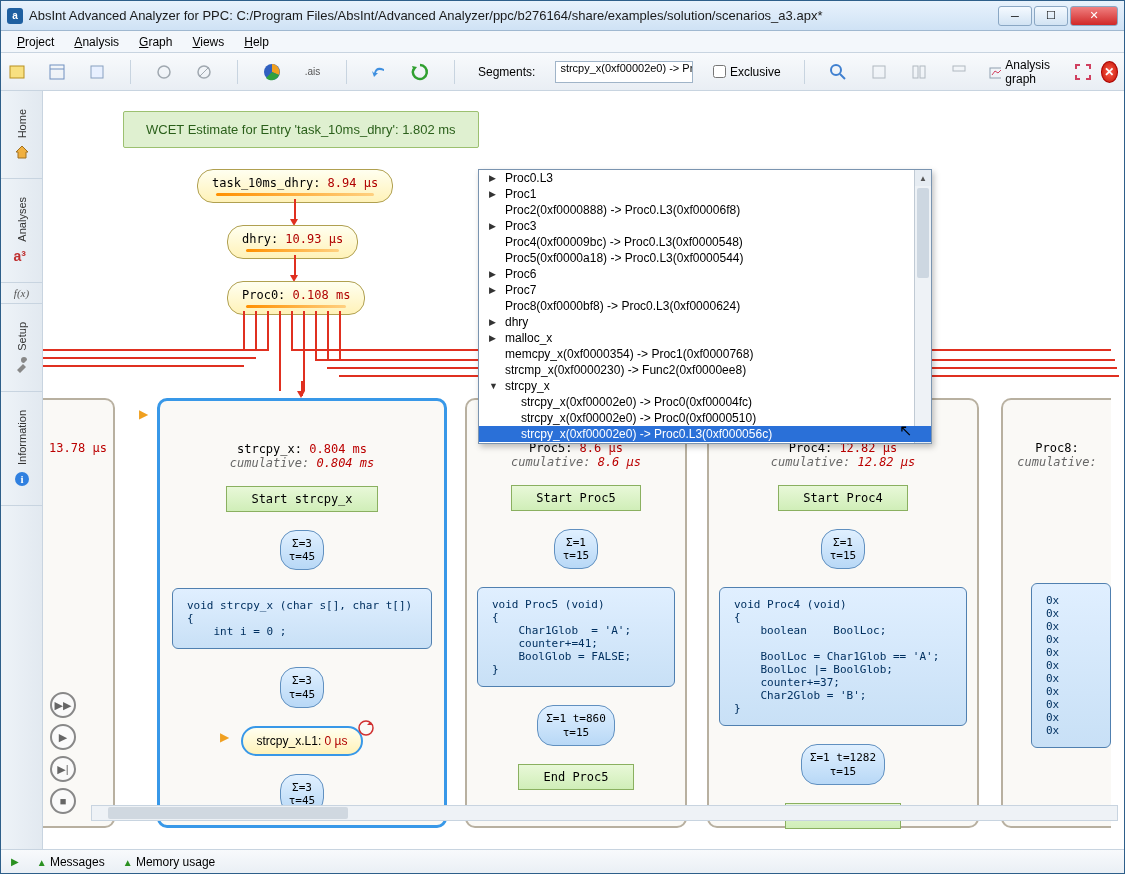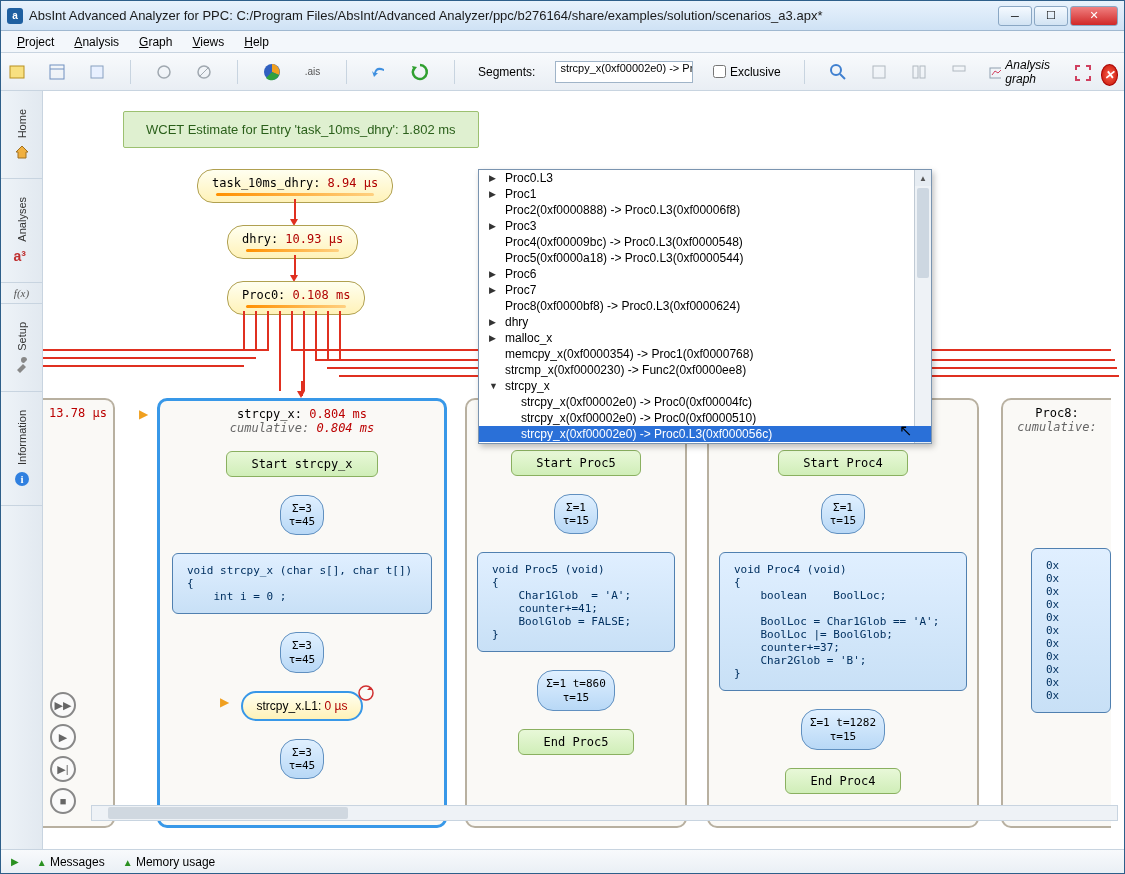--- a/index.html
+++ b/index.html
@@ -20,45 +20,45 @@
 .menubar span u { text-decoration: underline; }
 
 
 .toolbar { height: 38px; background: linear-gradient(#f8fafc, #e9eef4); border-bottom: 1px solid #c8d4e0; display: flex; align-items: center; padding: 0 6px; gap: 20px; position: relative; }
 .tb-btn { width: 26px; height: 26px; border: 1px solid transparent; border-radius: 3px; display: flex; align-items: center; justify-content: center; }
 .tb-sep { width: 1px; height: 24px; background: #c8d4e0; margin: 0 3px; }
 .seg-label { font-size: 12px; }
 .seg-combo { width: 180px; height: 22px; border: 1px solid #a0b4c8; background: #fff; padding: 0 4px; font-size: 11px; overflow: hidden; white-space: nowrap; }
 .exclusive { display: flex; align-items: center; gap: 4px; font-size: 12px; }
 .exclusive input { width: 13px; height: 13px; }
-.toolbar-right { margin-left: auto; display: flex; align-items: flex-end; gap: 8px; font-style: italic; }
+.toolbar-right { margin-left: auto; display: flex; align-items: center; gap: 8px; }
 .red-x { width: 22px; height: 22px; background: radial-gradient(#ff6050, #c01000); border-radius: 50%; color: #fff; display: flex; align-items: center; justify-content: center; font-weight: bold; border: 1px solid #a00; }
 
 
 .body { flex: 1; display: flex; background: #fff; overflow: hidden; }
 .side-tabs { width: 42px; background: linear-gradient(to right, #eef3f8, #e2e9f0); border-right: 1px solid #c8d4e0; display: flex; flex-direction: column; }
 .side-tab { flex: 0 0 auto; padding: 18px 0; border-bottom: 1px solid #c8d4e0; display: flex; flex-direction: column; align-items: center; gap: 6px; font-size: 11px; color: #333; cursor: default; }
 .side-tab .vt { writing-mode: vertical-rl; transform: rotate(180deg); }
 .side-tab .ic { width: 16px; height: 16px; display: inline-block; }
 
 
 .canvas-wrap { flex: 1; position: relative; overflow: hidden; background: #fff; }
 .canvas { position: absolute; inset: 0; }
 .banner { position: absolute; left: 80px; top: 20px; background: #dff0d0; border: 1px solid #9cc070; border-radius: 2px; padding: 10px 22px; font-size: 13px; color: #2a5f1a; }
 .node { position: absolute; font-family: "Consolas", monospace; font-size: 12px; text-align: center; }
 .oval { background: linear-gradient(#fffff0, #fff2b8); border: 1px solid #b0a050; border-radius: 16px; padding: 6px 14px; display: inline-block; }
 .oval .name { color: #000; }
 .oval .time { color: #b00000; }
 .orange-bar { height: 3px; background: linear-gradient(to right, #ff9000, #ffd080); margin: 3px 4px 0; border-radius: 2px; }
-.greenish { background: linear-gradient(#e8f8d8, #d0eeb8); border: 1px solid #8ab060; border-radius: 6px; padding: 5px 24px; display: inline-block; }
+.greenish { background: linear-gradient(#e8f8d8, #d0eeb8); border: 1px solid #8ab060; border-radius: 0; padding: 5px 24px; display: inline-block; }
 .small-blue { background: linear-gradient(#e0f0ff, #b8d8f6); border: 1px solid #6090c0; border-radius: 16px; padding: 6px 8px; display: inline-block; font-size: 11px; line-height: 1.2; }
 .codebox { background: linear-gradient(#e0efff, #c8e0f6); border: 1px solid #5080b0; border-radius: 6px; padding: 10px 14px; text-align: left; white-space: pre; font-size: 11px; color: #003060; }
 .sub-panel { position: absolute; border: 2px solid #b8b0a0; border-radius: 10px; background: #faf9f6; }
 .sub-panel.sel { border: 3px solid #3898e8; }
-.sub-panel .hdr { text-align: center; padding: 6px; font-family: Consolas, monospace; font-size: 12px; }
+.sub-panel .hdr { text-align: center; padding: 6px; font-family: Consolas, monospace; font-size: 12px; margin-top: 35px; }
 .sub-panel .hdr .name { color: #000; }
 .sub-panel .hdr .time { color: #b00; }
 .sub-panel .hdr .cum { font-style: italic; color: #666; }
 .sub-panel .hdr .cum .time { color: #b00; }
 
 
 .red-line { position: absolute; background: #e03020; }
 .red-v { width: 2px; }
 .red-h { height: 2px; }
 .arrow-down { position: absolute; width: 0; height: 0; border-left: 4px solid transparent; border-right: 4px solid transparent; border-top: 7px solid #e03020; }

